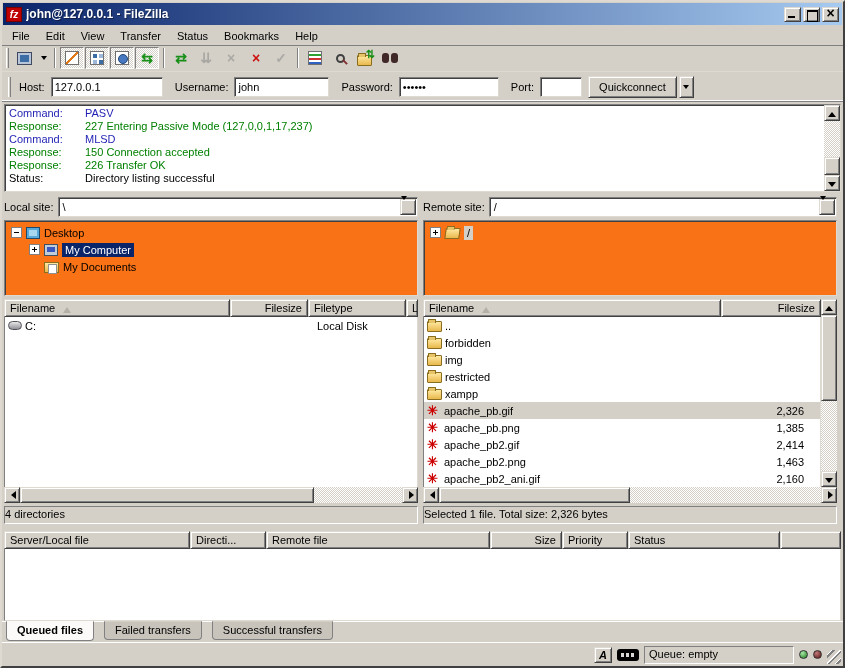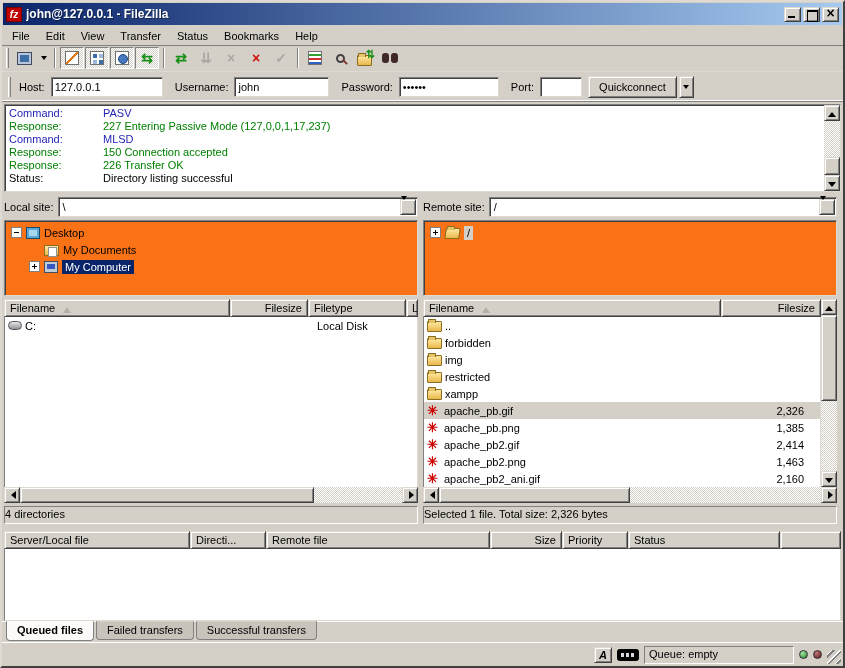--- a/index.html
+++ b/index.html
@@ -80,21 +80,21 @@
   .qc-input { height:20px; font-family:"Liberation Sans",sans-serif; font-size:11px; padding:1px 3px;
     background:#fff; border:1px solid; border-color:#808080 #dedad2 #dedad2 #808080;
     box-shadow:inset 1px 1px 0 #404040; outline:none; }
   .qc-btn { height:22px; padding:0 10px; font-family:"Liberation Sans",sans-serif; font-size:11px; }
   .qc-dd { width:15px; height:22px; display:flex; align-items:center; justify-content:center; }
 
   
   .log-wrap { height:88px; margin:2px; display:flex; flex:none; background:#fff;
     border:1px solid; border-color:#808080 #dedad2 #dedad2 #808080; box-shadow:inset 1px 1px 0 #404040; }
   .log-lines { flex:1; padding:2px 0 0 4px; overflow:hidden; }
-  .log-line { display:flex; height:13px; line-height:13px; white-space:nowrap;gap:18px; }
+  .log-line { display:flex; height:13px; line-height:13px; white-space:nowrap; }
   .log-label { width:76px; flex:none; }
   .t-command { color:#1f1fb4; }
   .t-response { color:#008000; }
   .t-status { color:#000; }
 
   
   .sb-v { width:16px; flex:none; display:flex; flex-direction:column; }
   .sb-h { height:16px; flex:none; display:flex; }
   .sb-btn { width:16px; height:16px; flex:none; position:relative; }
   .sb-track { flex:1; position:relative; }
@@ -163,21 +163,21 @@
   .cell-size { width:90px; text-align:right; padding-right:16px; flex:none; }
   .cell-type { width:100px; flex:none; }
   .pane-status { height:18px; margin-top:3px; padding:1px 0; background:#d4d0c8;
     border:1px solid; border-color:#808080 #fff #fff #808080; flex:none; }
 
   
   .q-splitter { height:5px; flex:none; }
   .queue { flex:1; display:flex; flex-direction:column; margin:0 2px; min-height:0; }
   .q-body { flex:1; background:#fff; border:1px solid; border-color:#808080 #dedad2 #dedad2 #808080;
     border-top:none; }
-  .tabs { height:21px; display:flex; padding-left:4px; gap:2px; flex:none;
+  .tabs { height:21px; display:flex; padding-left:4px; gap:10px; flex:none;
     border-top:1px solid #fff; align-items:flex-start; }
   .tab { padding:2px 10px 3px; border:1px solid #808080; border-top:1px solid #d4d0c8;
     border-radius:0 0 4px 4px; background:#c8c4bc; margin-top:-1px; }
   .tab.active { background:#fbfaf8; font-weight:bold; border-top:1px solid #fbfaf8; padding-bottom:4px; }
 
   
   .statusbar { height:24px; flex:none; display:flex; align-items:center; justify-content:flex-end;
     gap:5px; padding:2px 2px 2px 6px; border-top:1px solid #fff; }
   .sb-aicon { width:18px; height:16px; display:flex; align-items:center; justify-content:center;
     font-weight:bold; font-size:11px; font-style:italic; }
@@ -338,28 +338,28 @@
           <span class="combo-btn raised"><span class="arr-dn-s" style="margin:4px auto 0"></span></span>
         </span>
       </div>
       <div class="tree-box">
         <div class="tree-row">
           <span class="expander"></span>
           <span class="ic-desktop"></span>
           <span>Desktop</span>
         </div>
         <div class="tree-row tree-indent">
+          <span class="expander plus"></span>
+          <span class="ic-computer"></span>
+          <span class="sel-navy">My Computer</span>
+        </div>
+        <div class="tree-row tree-indent">
           <span class="tree-spacer"></span>
           <span class="ic-mydocs"></span>
           <span>My Documents</span>
-        </div>
-        <div class="tree-row tree-indent">
-          <span class="expander plus"></span>
-          <span class="ic-computer"></span>
-          <span class="sel-navy">My Computer</span>
         </div>
       </div>
       <div class="filelist">
         <div class="hdr-row">
           <span class="hdr-cell raised" style="width:226px">
               <span>Filename</span>
               <span class="sort-asc"></span>
             </span>
           <span class="hdr-cell raised right" style="width:78px">
               <span>Filesize</span>

